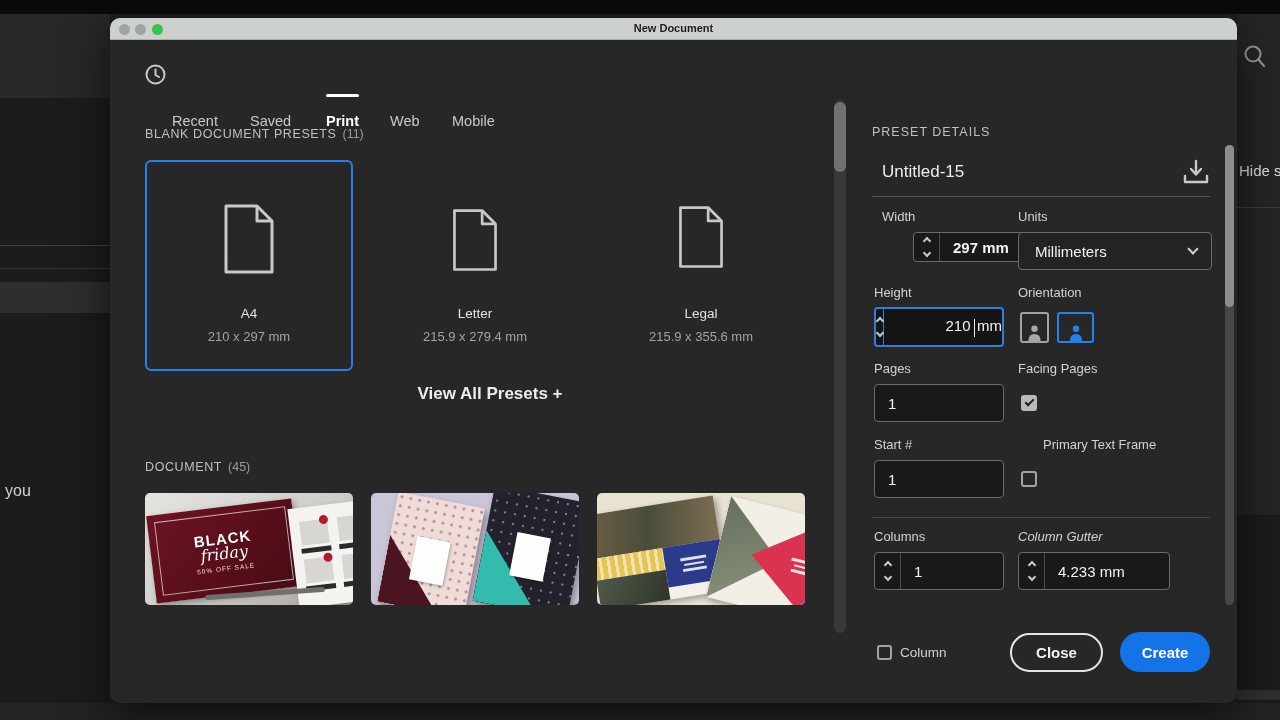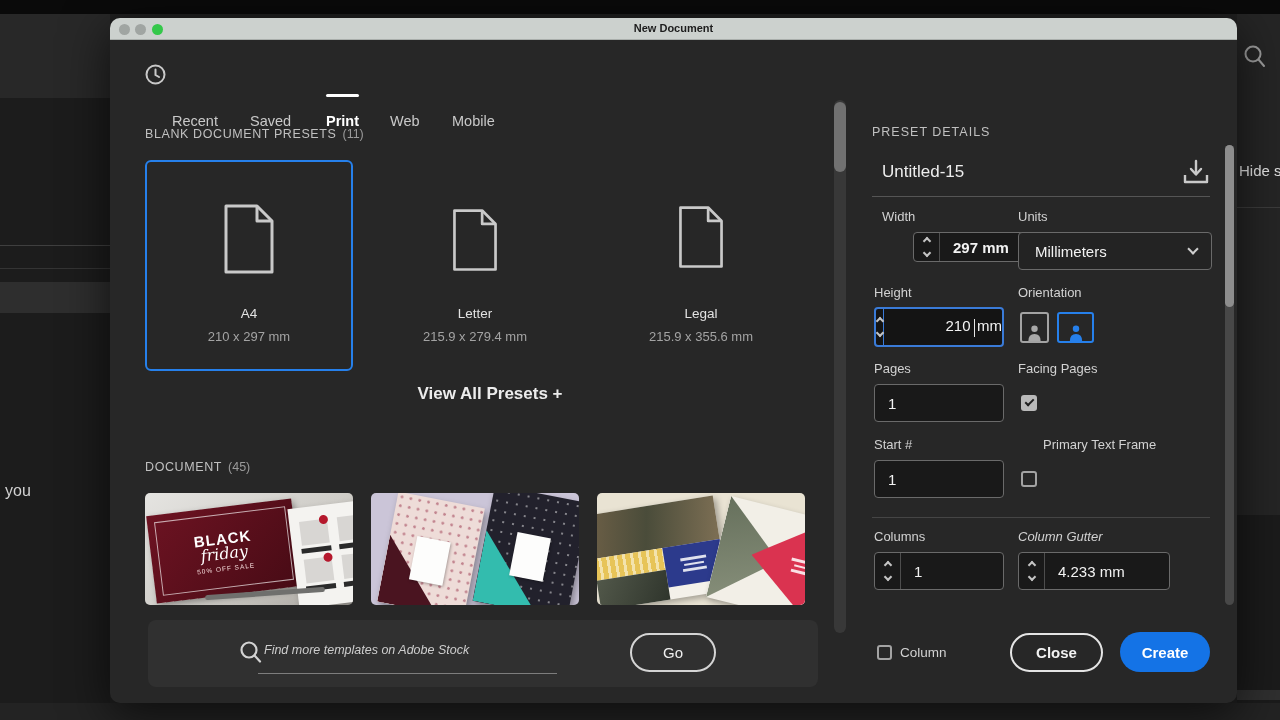--- a/index.html
+++ b/index.html
@@ -261,29 +261,20 @@
       <div class="abs t3-c2">
         <div class="t3-gtri"></div>
         <div class="t3-red">
             <div class="microbar" style="width:22px;"></div>
             <div class="microbar" style="width:18px;"></div>
             <div class="microbar" style="width:20px;"></div>
           </div>
       </div>
     </div>
 
-    <div class="abs strip">
-      <svg class="abs" style="left:90px;top:20px;" width="26" height="26" viewBox="0 0 26 26">
-        <circle cx="11" cy="10" r="7.5" fill="none" stroke="#d2d2d2" stroke-width="2.2"></circle>
-        <line x1="16.5" y1="15.5" x2="22" y2="21.5" stroke="#d2d2d2" stroke-width="2.2" stroke-linecap="round"></line>
-      </svg>
-      <div class="abs stock-ph">Find more templates on Adobe Stock</div>
-      <div class="abs stock-line"></div>
-      <div class="abs go-btn">Go</div>
-    </div>
 
     <div class="abs sb-track-l"></div>
     <div class="abs sb-thumb-l"></div>
 
     <div class="abs sect" style="left:762px;top:107px;letter-spacing:1px;">PRESET DETAILS</div>
     <div class="abs doc-name">Untitled-15</div>
     <svg class="abs" style="left:1072px;top:140px;" width="28" height="28" viewBox="0 0 28 28">
       <path d="M3 17 v7 h22 v-7" fill="none" stroke="#c9c9c9" stroke-width="2.4" stroke-linejoin="round"></path>
       <line x1="14" y1="3" x2="14" y2="15" stroke="#c9c9c9" stroke-width="2.4" stroke-linecap="round"></line>
       <path d="M9 11 L14 16.5 L19 11" fill="none" stroke="#c9c9c9" stroke-width="2.4" stroke-linecap="round" stroke-linejoin="round"></path>

